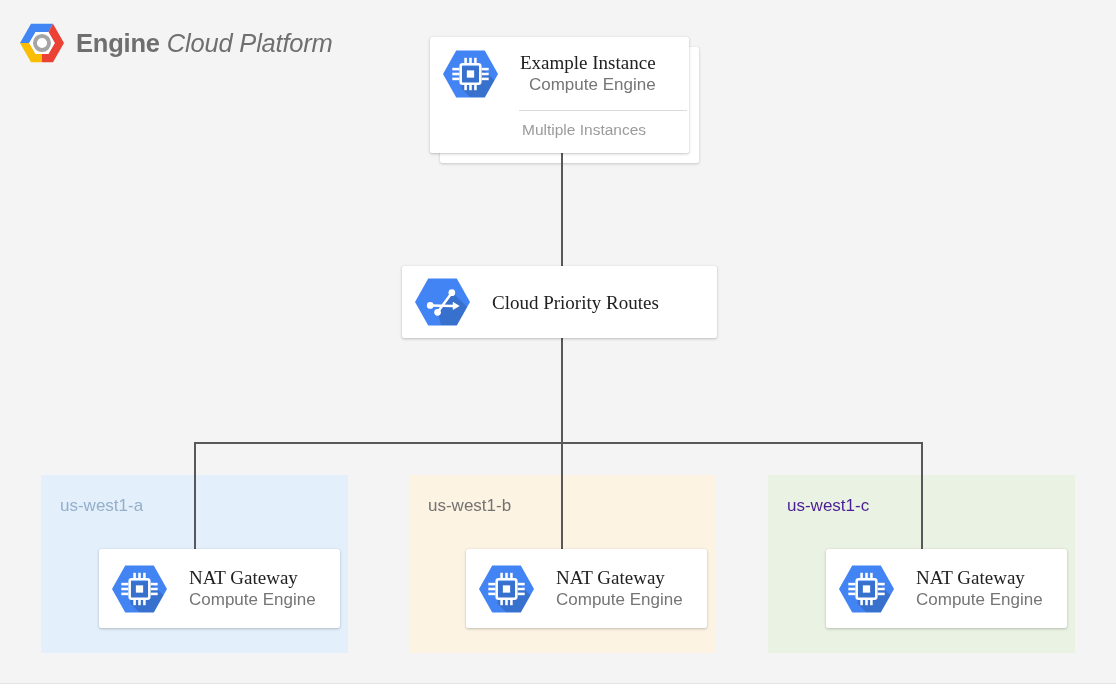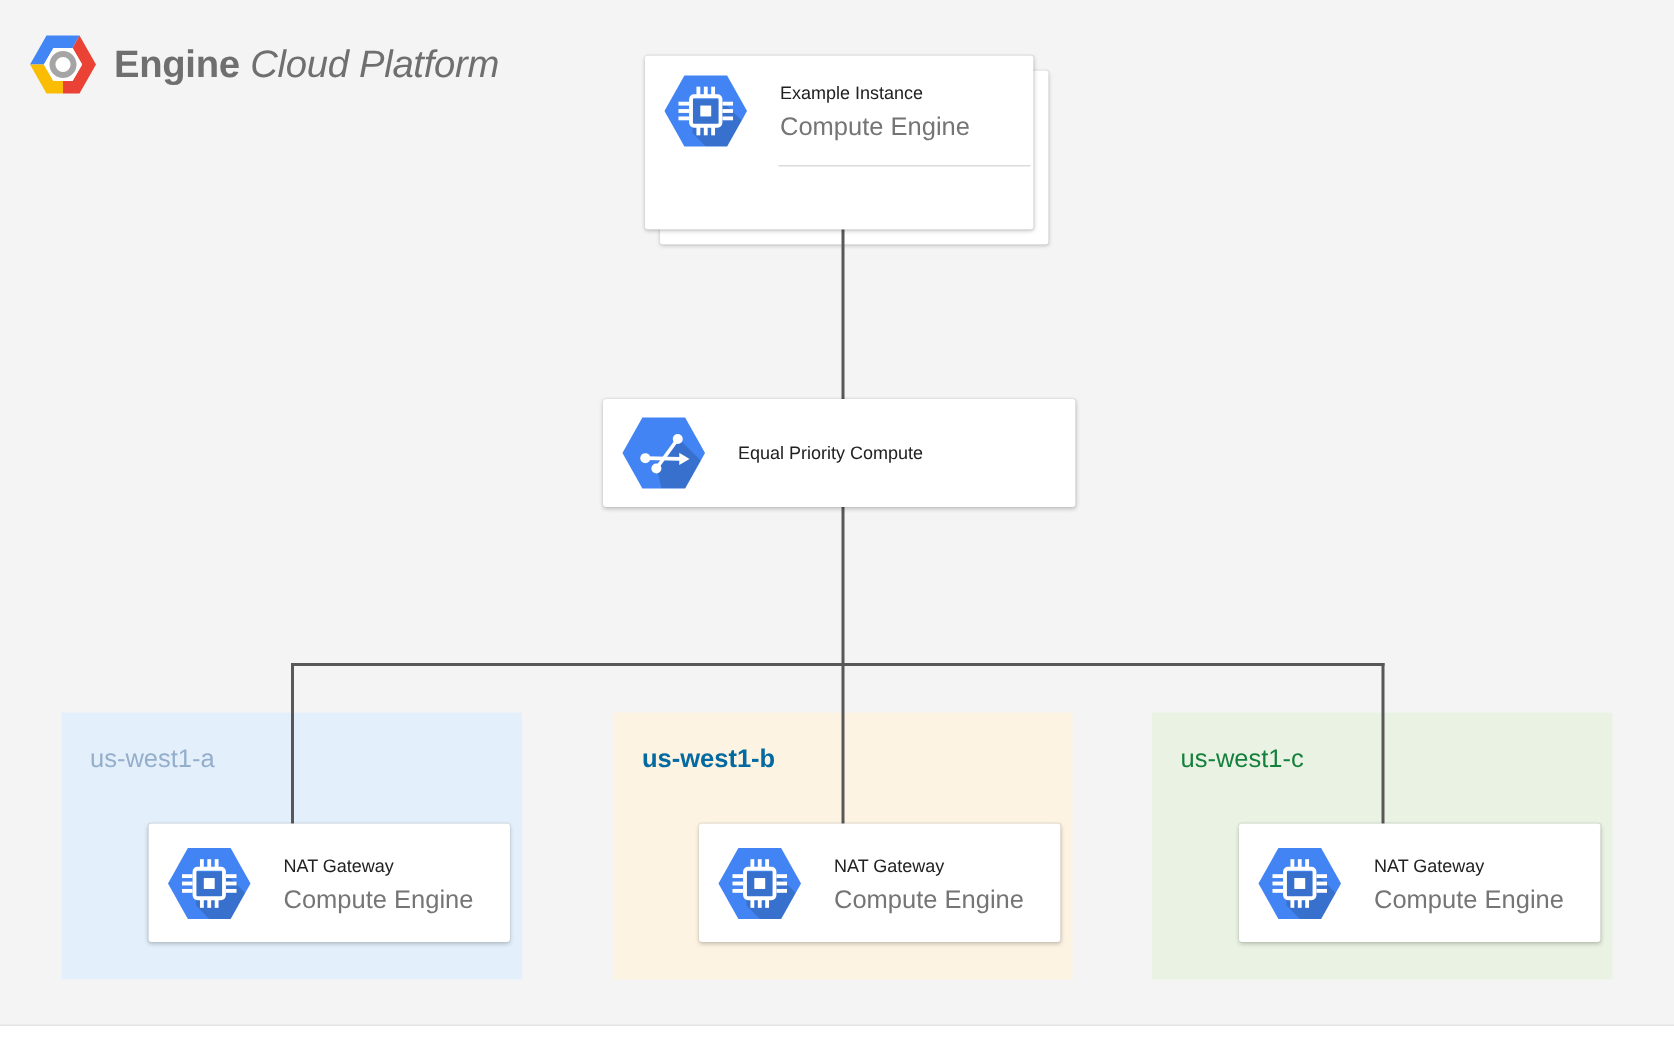--- a/index.html
+++ b/index.html
@@ -34,21 +34,21 @@
   
   .card { position: absolute; background: var(--card_bg, #ffffff); border-radius: 2px;
           box-shadow: 0 1px 3px rgba(0,0,0,.22), 0 0 1px rgba(0,0,0,.12); z-index: 4; }
   .back-card { position: absolute; left: 440px; top: 47px; width: 259px; height: 116px;
                background: #ffffff; border-radius: 2px;
                box-shadow: 0 1px 3px rgba(0,0,0,.18), 0 0 1px rgba(0,0,0,.10); z-index: 1; }
 
   .node-row { display: flex; align-items: center; height: 100%; padding-left: 12px; }
   .hex-icon { width: 57px; height: 50px; flex: 0 0 auto; }
   .node-text { margin-left: 21px; }
-  .node-title    { font-size: 12px; color: var(--title_text, #212121); line-height: 23px; white-space: nowrap; }
+  .node-title    { font-size: 19px; color: var(--title_text, #212121); line-height: 23px; white-space: nowrap; font-family: Liberation Serif, serif; }
   .node-subtitle { font-size: 17px;   color: var(--subtitle_text, #757575); line-height: 22px; white-space: nowrap; text-align: right; }
 
   .card-example { left: 430px; top: 37px; width: 259px; height: 116px; }
   .card-example .node-row { height: 73px; }
   .divider   { border-top: 1px solid var(--divider, #DBDBDB); margin: 0 2px 0 89px; }
   .node-note { font-size: 15.5px; color: var(--note_text, #9B9B9B); padding: 10px 0 0 92px; white-space: nowrap; }
 
   .card-routes { left: 402px; top: 266px; width: 315px; height: 72px; }
 
   .card-nat { width: 241px; height: 79px; top: 549px; margin-left: 24px; }
@@ -133,65 +133,66 @@
     <div class="node-row">
       <svg class="hex-icon">
           <use href="#sym-compute"></use>
         </svg>
       <div class="node-text">
         <div class="node-title">Example Instance</div>
         <div class="node-subtitle">Compute Engine</div>
       </div>
     </div>
     <div class="divider"></div>
+    <div class="node-note">Multiple Instances</div>
   </div>
 
   <div class="card card-routes">
     <div class="node-row">
       <svg class="hex-icon">
           <use href="#sym-network"></use>
         </svg>
       <div class="node-text">
-        <div class="node-title">Equal Priority Compute</div>
+        <div class="node-title">Cloud Priority Routes</div>
       </div>
     </div>
   </div>
 
   <section class="zone zone-a" style="background: rgb(227, 240, 251);">
     <div class="zone-label" style="color: rgb(148, 174, 203);">us-west1-a</div>
   </section>
   <div class="card card-nat card-nat-a">
     <div class="node-row">
       <svg class="hex-icon">
           <use href="#sym-compute"></use>
         </svg>
       <div class="node-text">
         <div class="node-title">NAT Gateway</div>
         <div class="node-subtitle">Compute Engine</div>
       </div>
     </div>
   </div>
 
   <section class="zone zone-b" style="background: rgb(253, 243, 226);">
-    <div class="zone-label" style="color: #0369a1; font-weight: bold;">us-west1-b</div>
+    <div class="zone-label" style="color: #737373;">us-west1-b</div>
   </section>
   <div class="card card-nat card-nat-b">
     <div class="node-row">
       <svg class="hex-icon">
           <use href="#sym-compute"></use>
         </svg>
       <div class="node-text">
         <div class="node-title">NAT Gateway</div>
         <div class="node-subtitle">Compute Engine</div>
       </div>
     </div>
   </div>
 
   <section class="zone zone-c" style="background: rgb(234, 243, 227);">
-    <div class="zone-label" style="color: #15803d;">us-west1-c</div>
+    <div class="zone-label" style="color: #4c1d95;">us-west1-c</div>
   </section>
   <div class="card card-nat card-nat-c">
     <div class="node-row">
       <svg class="hex-icon">
           <use href="#sym-compute"></use>
         </svg>
       <div class="node-text">
         <div class="node-title">NAT Gateway</div>
         <div class="node-subtitle">Compute Engine</div>
       </div>

